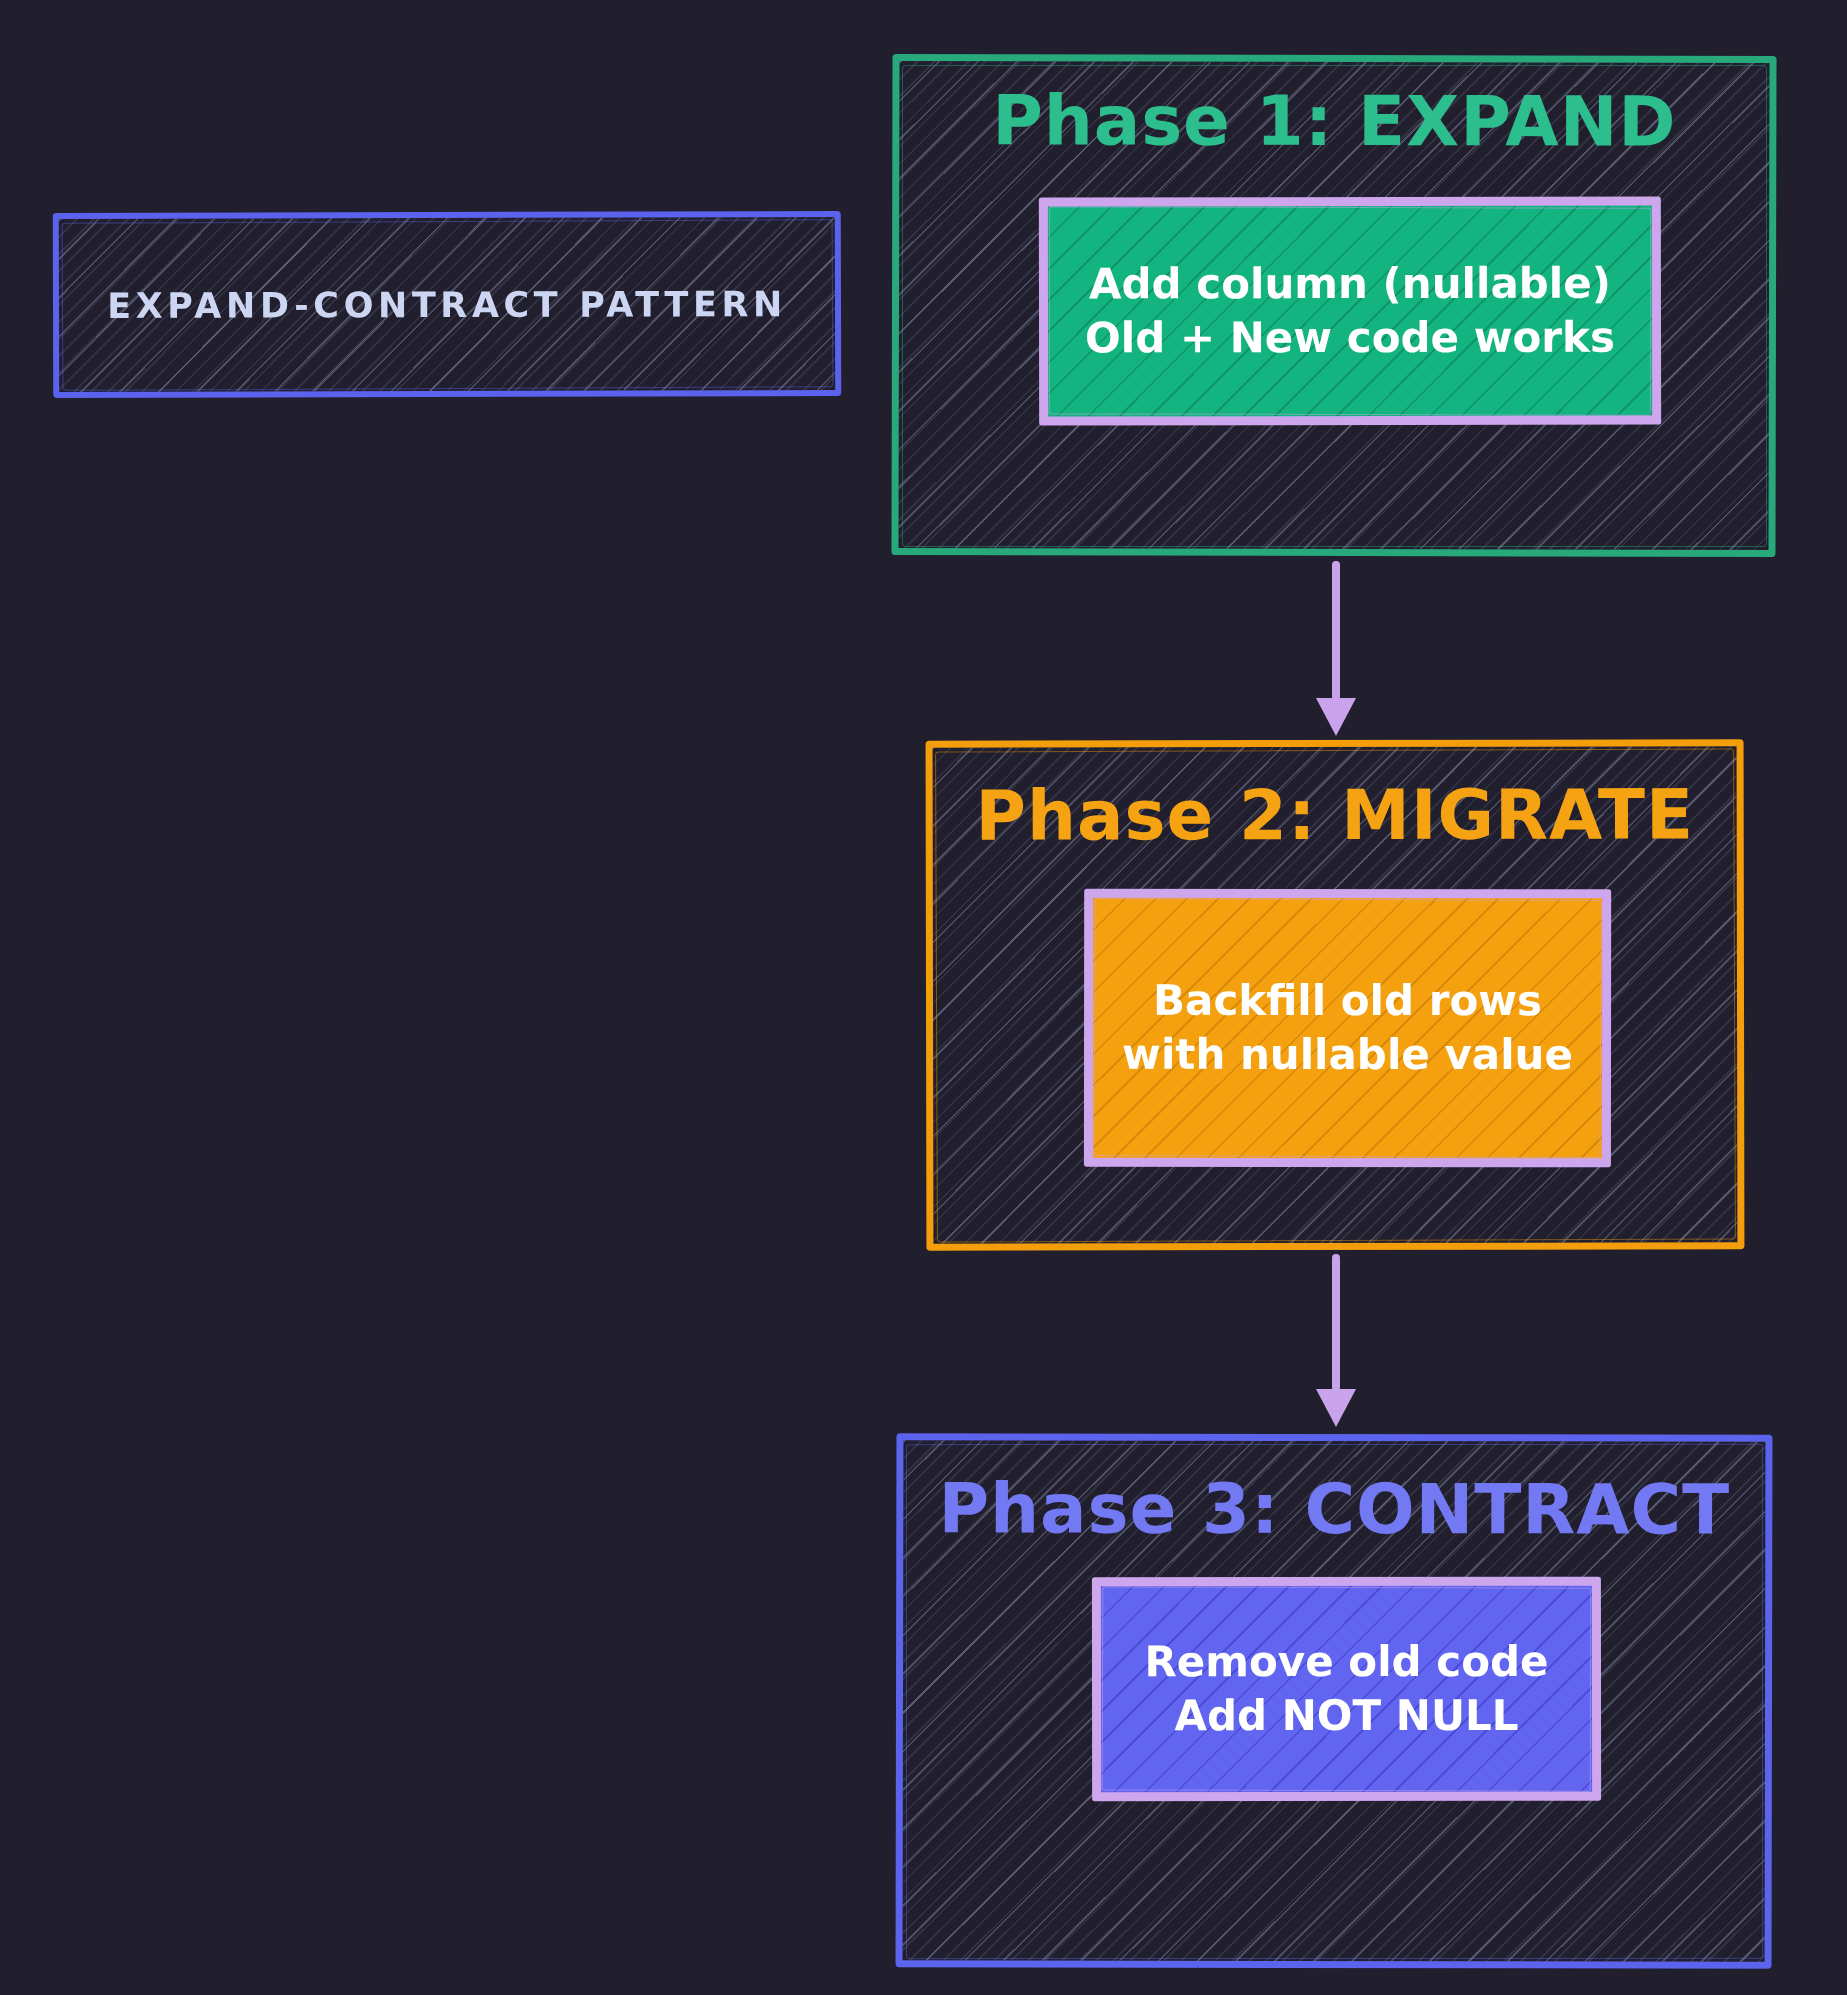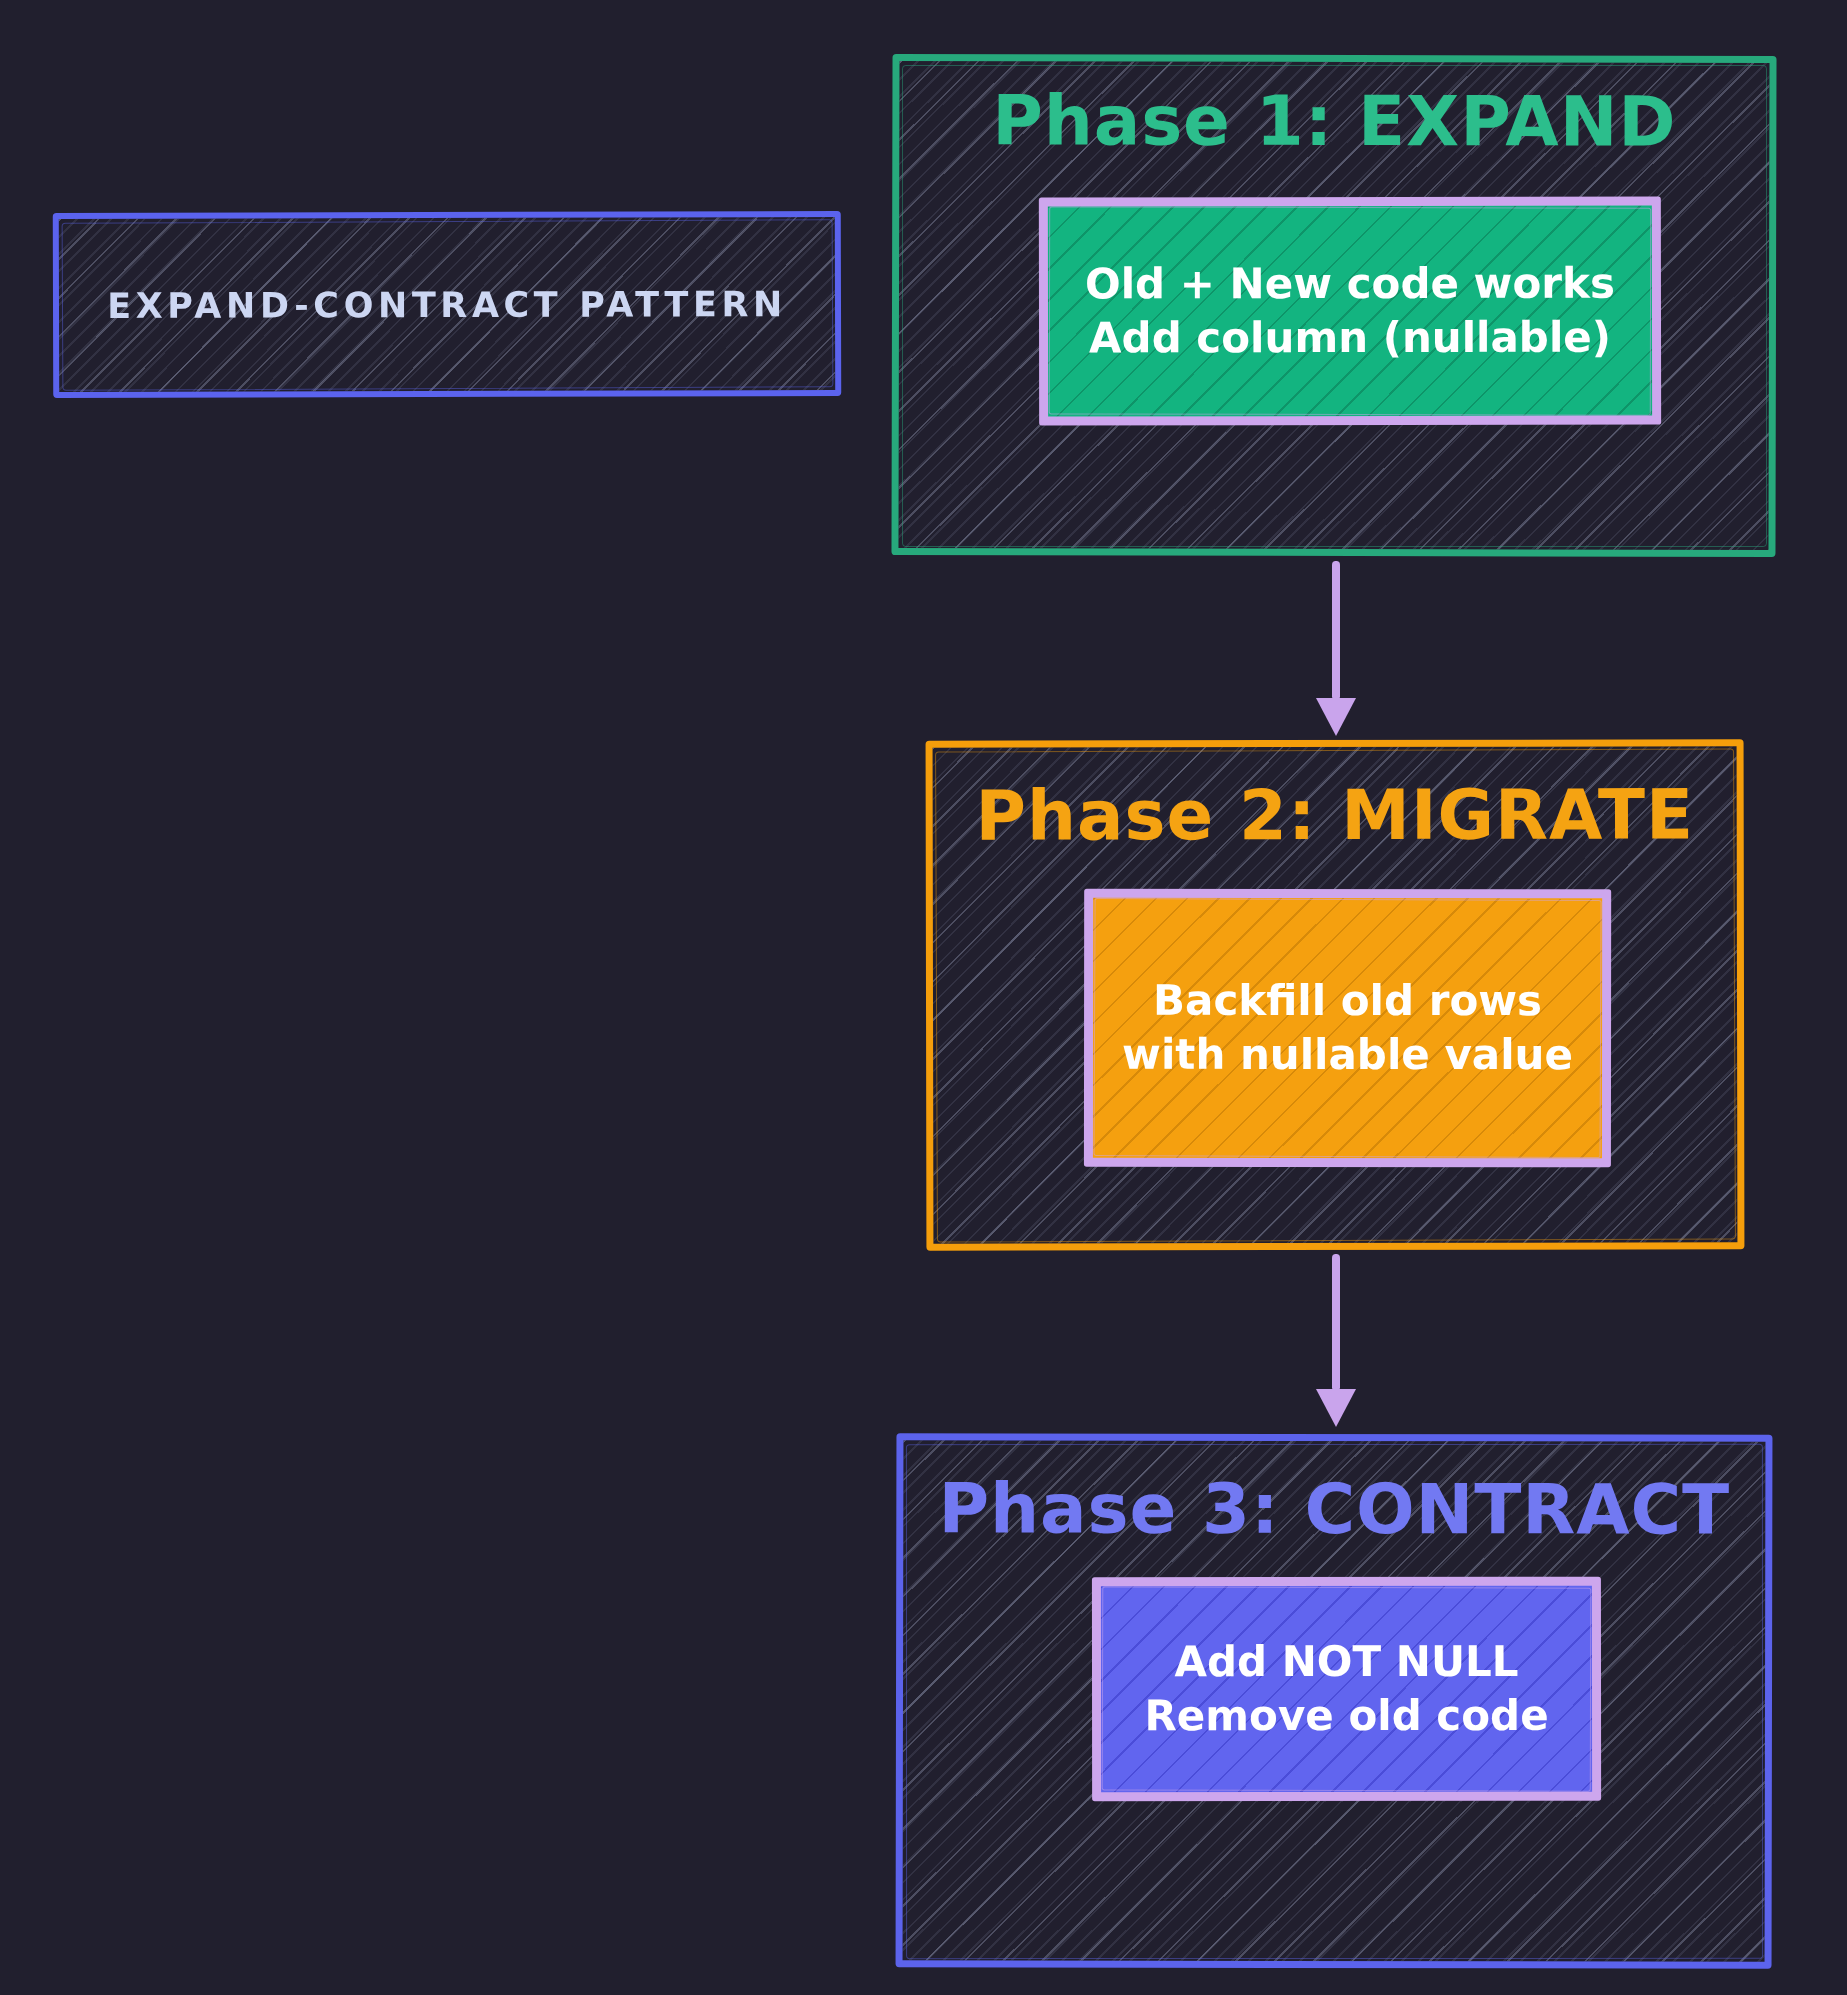--- a/index.html
+++ b/index.html
@@ -106,22 +106,22 @@
 
 <div class="canvas">
 
   <div class="box hatch-dark title-box">
     <span class="label">EXPAND-CONTRACT PATTERN</span>
   </div>
 
   <section class="box hatch-dark phase phase1">
     <h2>Phase 1: EXPAND</h2>
     <div class="card card1">
+      <div class="line">Add column (nullable)</div>
       <div class="line">Old + New code works</div>
-      <div class="line">Add column (nullable)</div>
     </div>
   </section>
 
   <div class="arrow arrow1">
     <div class="shaft"></div>
     <div class="head"></div>
   </div>
 
   <section class="box hatch-dark phase phase2">
     <h2>Phase 2: MIGRATE</h2>
@@ -132,19 +132,19 @@
   </section>
 
   <div class="arrow arrow2">
     <div class="shaft"></div>
     <div class="head"></div>
   </div>
 
   <section class="box hatch-dark phase phase3">
     <h2>Phase 3: CONTRACT</h2>
     <div class="card card3">
+      <div class="line">Remove old code</div>
       <div class="line">Add NOT NULL</div>
-      <div class="line">Remove old code</div>
     </div>
   </section>
 
 </div>
 
 
 </body></html>

